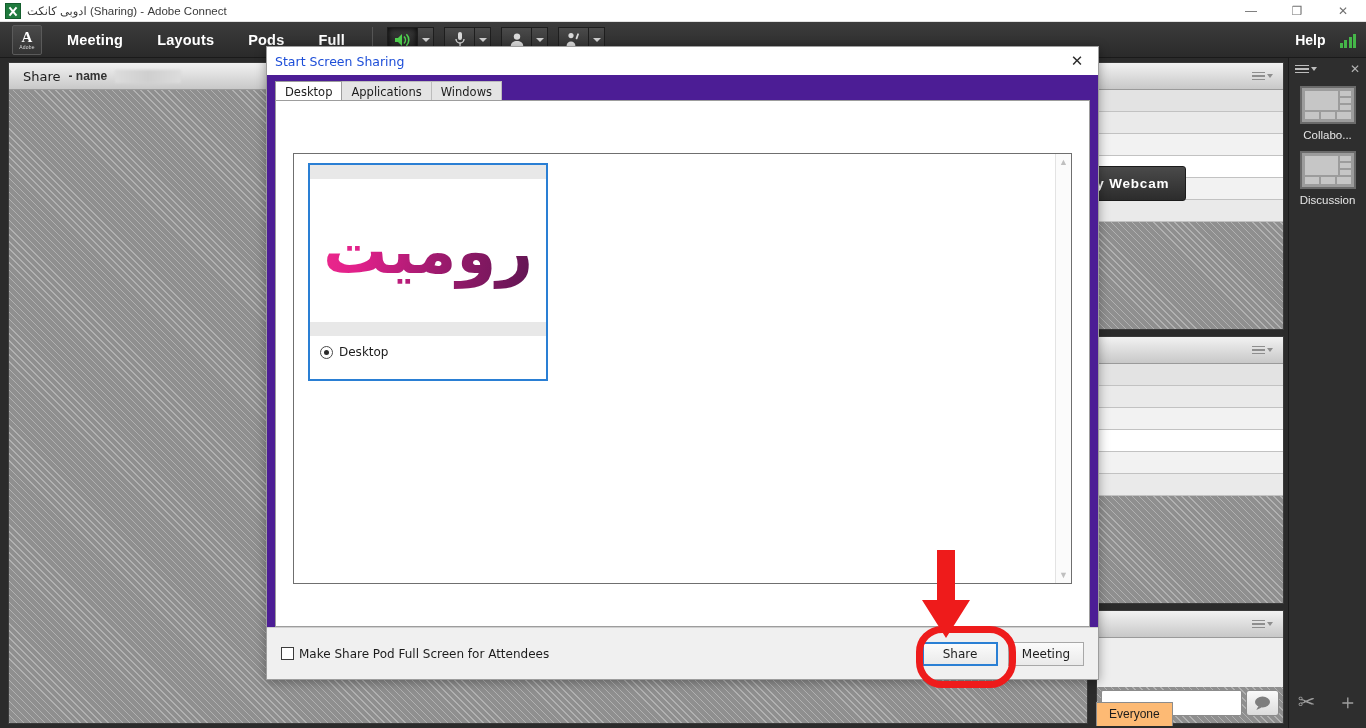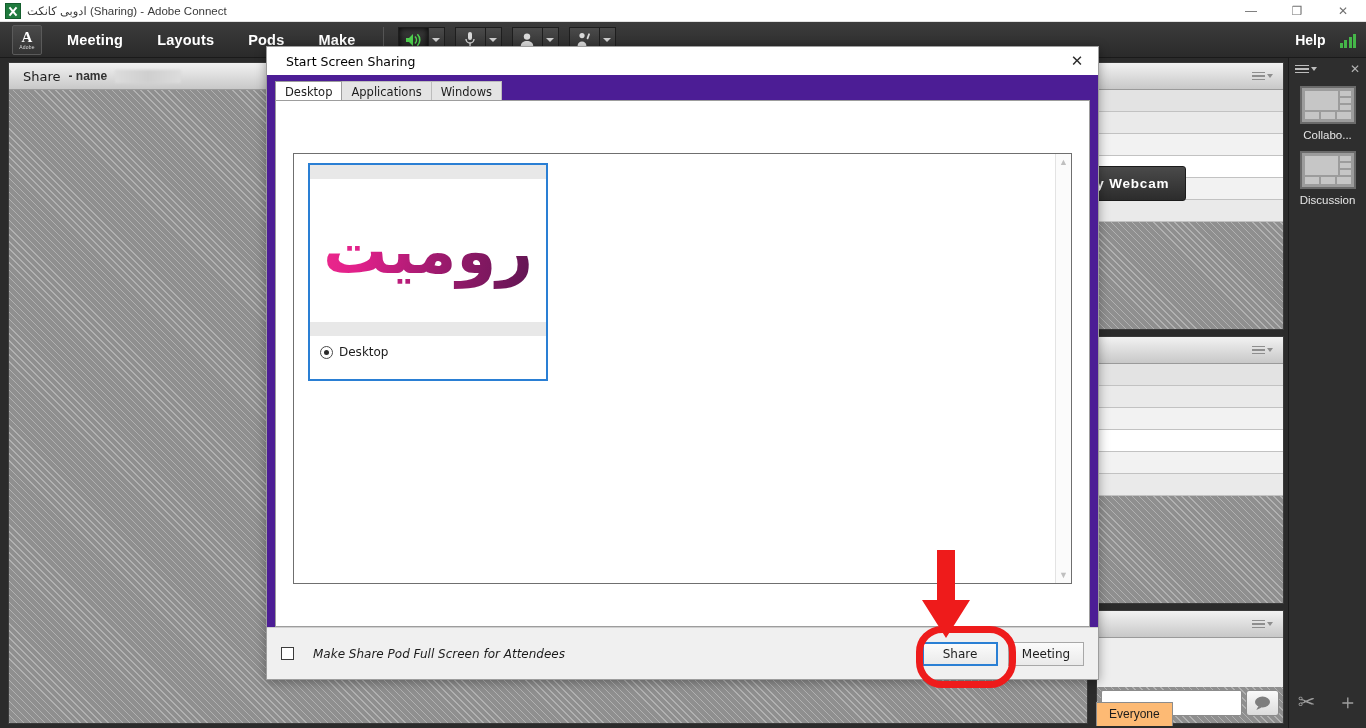--- a/index.html
+++ b/index.html
@@ -197,21 +197,21 @@
   
   .dialog {
     position: absolute; left: 266px; top: 46px; width: 833px; height: 634px;
     background: #f0f0f0; border: 1px solid #9d9d9d;
     box-shadow: 0 2px 10px rgba(0,0,0,.35); z-index: 50;
   }
   .dlg-head {
     height: 28px; background: #ffffff; display: flex; align-items: center;
     padding: 0 6px 0 8px;
   }
-  .dlg-title { font-size: 12.5px; color: #000000; font-family: "DejaVu Sans", sans-serif; margin-left: 11px; }
+  .dlg-title { font-size: 12.5px; color: #1d4ed8; font-family: "DejaVu Sans", sans-serif; }
   .dlg-close {
     margin-left: auto; width: 30px; height: 26px; display: flex;
     align-items: center; justify-content: center; color: #2b2b2b; font-size: 15px;
   }
   .dlg-body {
     position: absolute; left: 0; right: 0; top: 28px; bottom: 0;
     background: #4c1d95; display: flex; flex-direction: column;
   }
   .tabs { display: flex; padding: 6px 8px 0 8px; height: 25px; }
   .tab {
@@ -265,21 +265,21 @@
   }
   .scroll .arrow {
     height: 16px; display: flex; align-items: center; justify-content: center;
     color: #c0c0c0; font-size: 9px;
   }
 
   .dlg-footer {
     height: 52px; border-top: 1px solid #cfcfcf; display: flex; align-items: center;
     padding: 0 14px; background: #f0f0f0;
   }
-  .chk-row { display: flex; align-items: flex-start; gap: 19px; font-style: italic; }
+  .chk-row { display: flex; align-items: flex-start; gap: 5px; }
   .chk {
     width: 13px; height: 13px; border: 1px solid #3c3c3c; background: #ffffff; flex: none;
   }
   .chk-label { font-size: 12px; color: #1c1c1c; font-family: "DejaVu Sans", sans-serif; }
   .dlg-btns { margin-left: auto; display: flex; gap: 10px; }
   .btn {
     min-width: 76px; height: 24px; font-size: 12px; color: #1c1c1c;
     background: linear-gradient(#fbfbfb,#eaeaea); border: 1px solid #a8a8a8;
     display: flex; align-items: center; justify-content: center;
     font-family: "DejaVu Sans", sans-serif;
@@ -309,21 +309,21 @@
   </div>
 
   <div class="menubar">
     <div class="adobe-logo">
       <div class="a">A</div>
       <div class="wordmark">Adobe</div>
     </div>
     <div class="menu-item">Meeting</div>
     <div class="menu-item">Layouts</div>
     <div class="menu-item">Pods</div>
-    <div class="menu-item">Make</div>
+    <div class="menu-item">Full</div>
     <div class="mb-sep"></div>
 
     <div class="avgroup">
       <div class="av-btn active">
         <svg width="19" height="16" viewBox="0 0 19 16" aria-hidden="true">
           <path d="M2 6h3l4-4v12l-4-4H2z" fill="#4fd14f"></path>
           <path d="M11 4.5a5 5 0 010 7" stroke="#4fd14f" stroke-width="1.6" fill="none"></path>
           <path d="M13.4 2.3a8 8 0 010 11.4" stroke="#4fd14f" stroke-width="1.6" fill="none"></path>
         </svg>
       </div>

